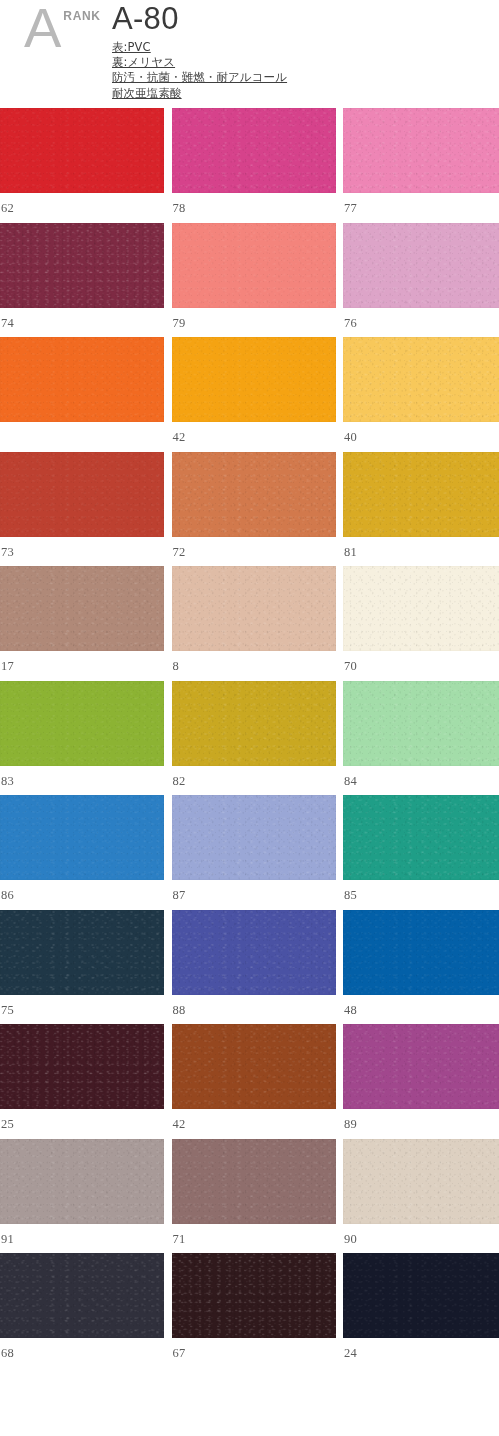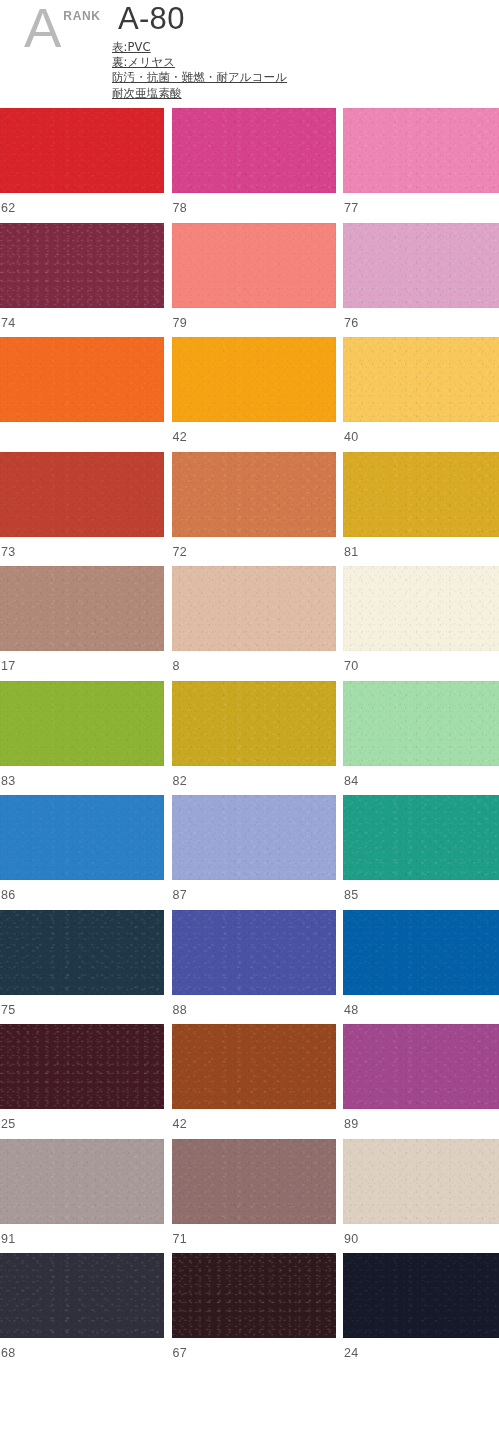--- a/index.html
+++ b/index.html
@@ -49,21 +49,20 @@
     position: absolute;
     left: 112px;
     top: 0px;
   }
   #product-code {
     font-size: 31px;
     line-height: 38px;
     color: #3a3a3a;
     font-weight: 400;
     letter-spacing: .3px;
-    margin-left: 6px;
   }
   #spec-list {
     margin-top: 2px;
     font-size: 11.5px;
     line-height: 15.2px;
     color: #3f3f3f;
     font-family: "DejaVu Sans", "Liberation Sans", sans-serif;
     letter-spacing: .1px;
   }
   .spec-line { white-space: nowrap; text-decoration: underline; }
@@ -132,21 +131,21 @@
   
   .swatch-chip.grain-soft::before { opacity: .45; }
 
   .swatch-label {
     font-size: 12.5px;
     line-height: 16px;
     color: #5c5c5c;
     padding-top: 7px;
     padding-left: 1px;
     letter-spacing: .3px;
-    font-family: Liberation Sans, sans-serif;
+    font-family: Liberation Serif, serif;
   }
 </style>
 </head>
 <body>
 
 <div id="header">
 
   <div id="rank-block">
     <span id="rank-letter">A</span>
     <span id="rank-word">RANK</span>

